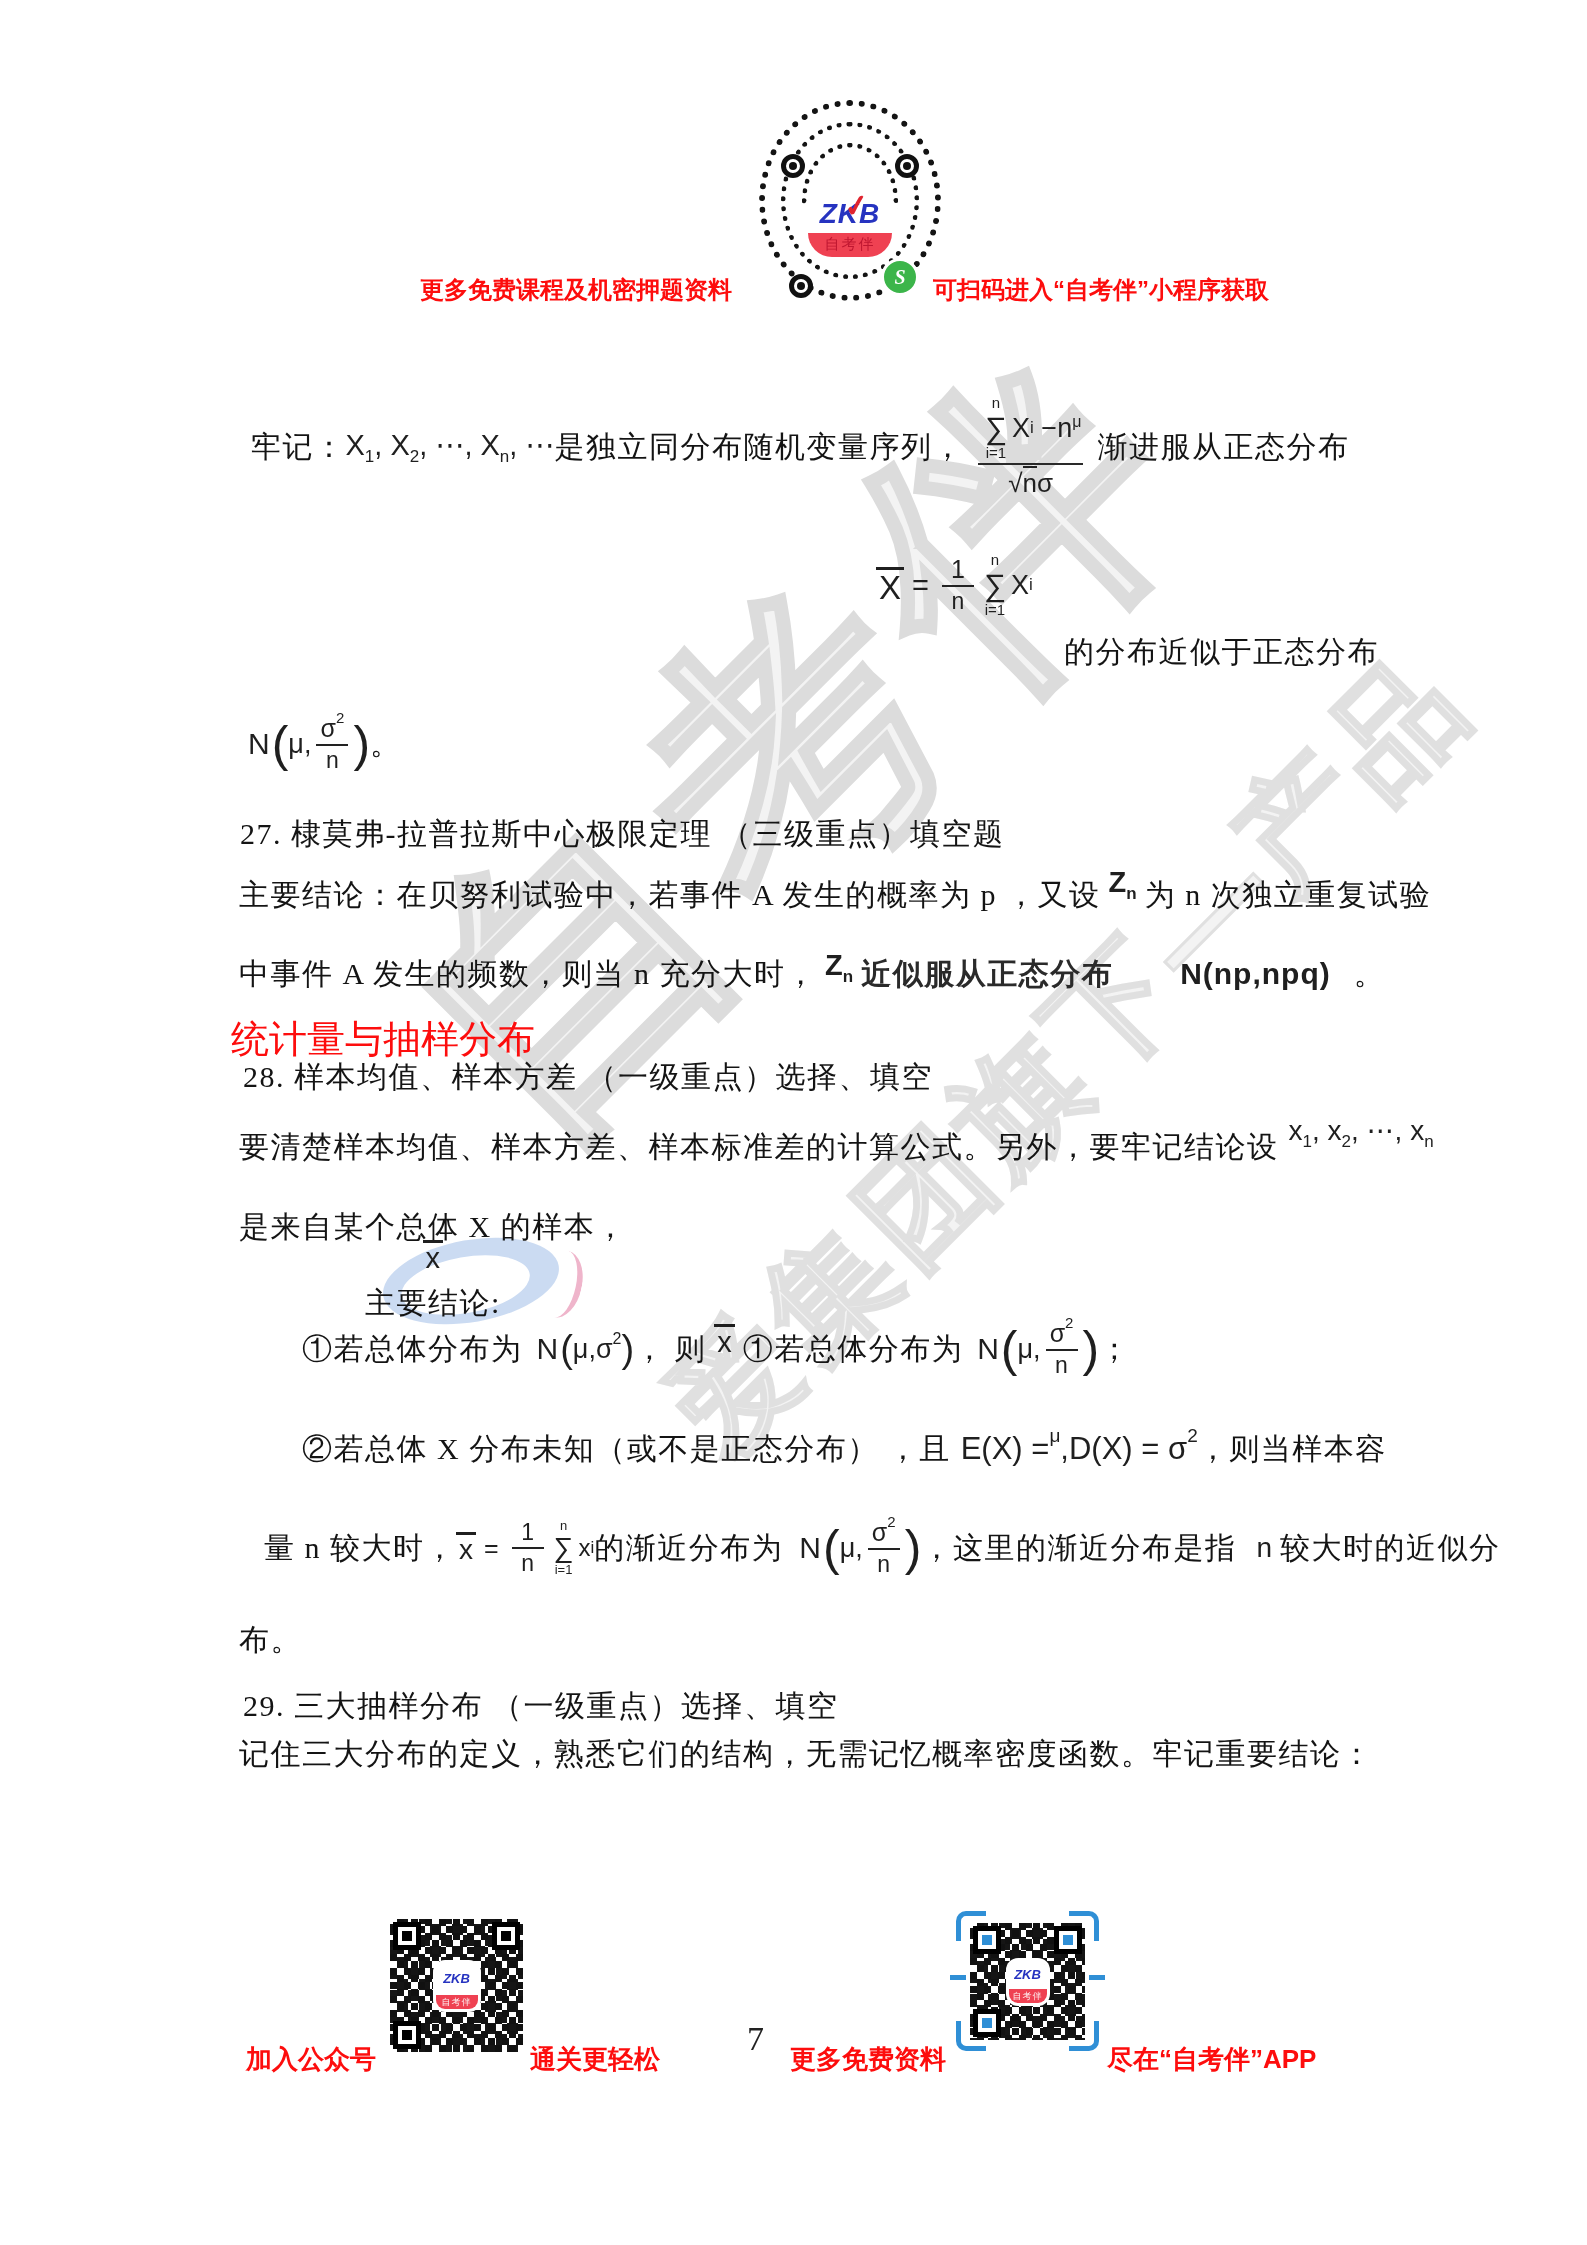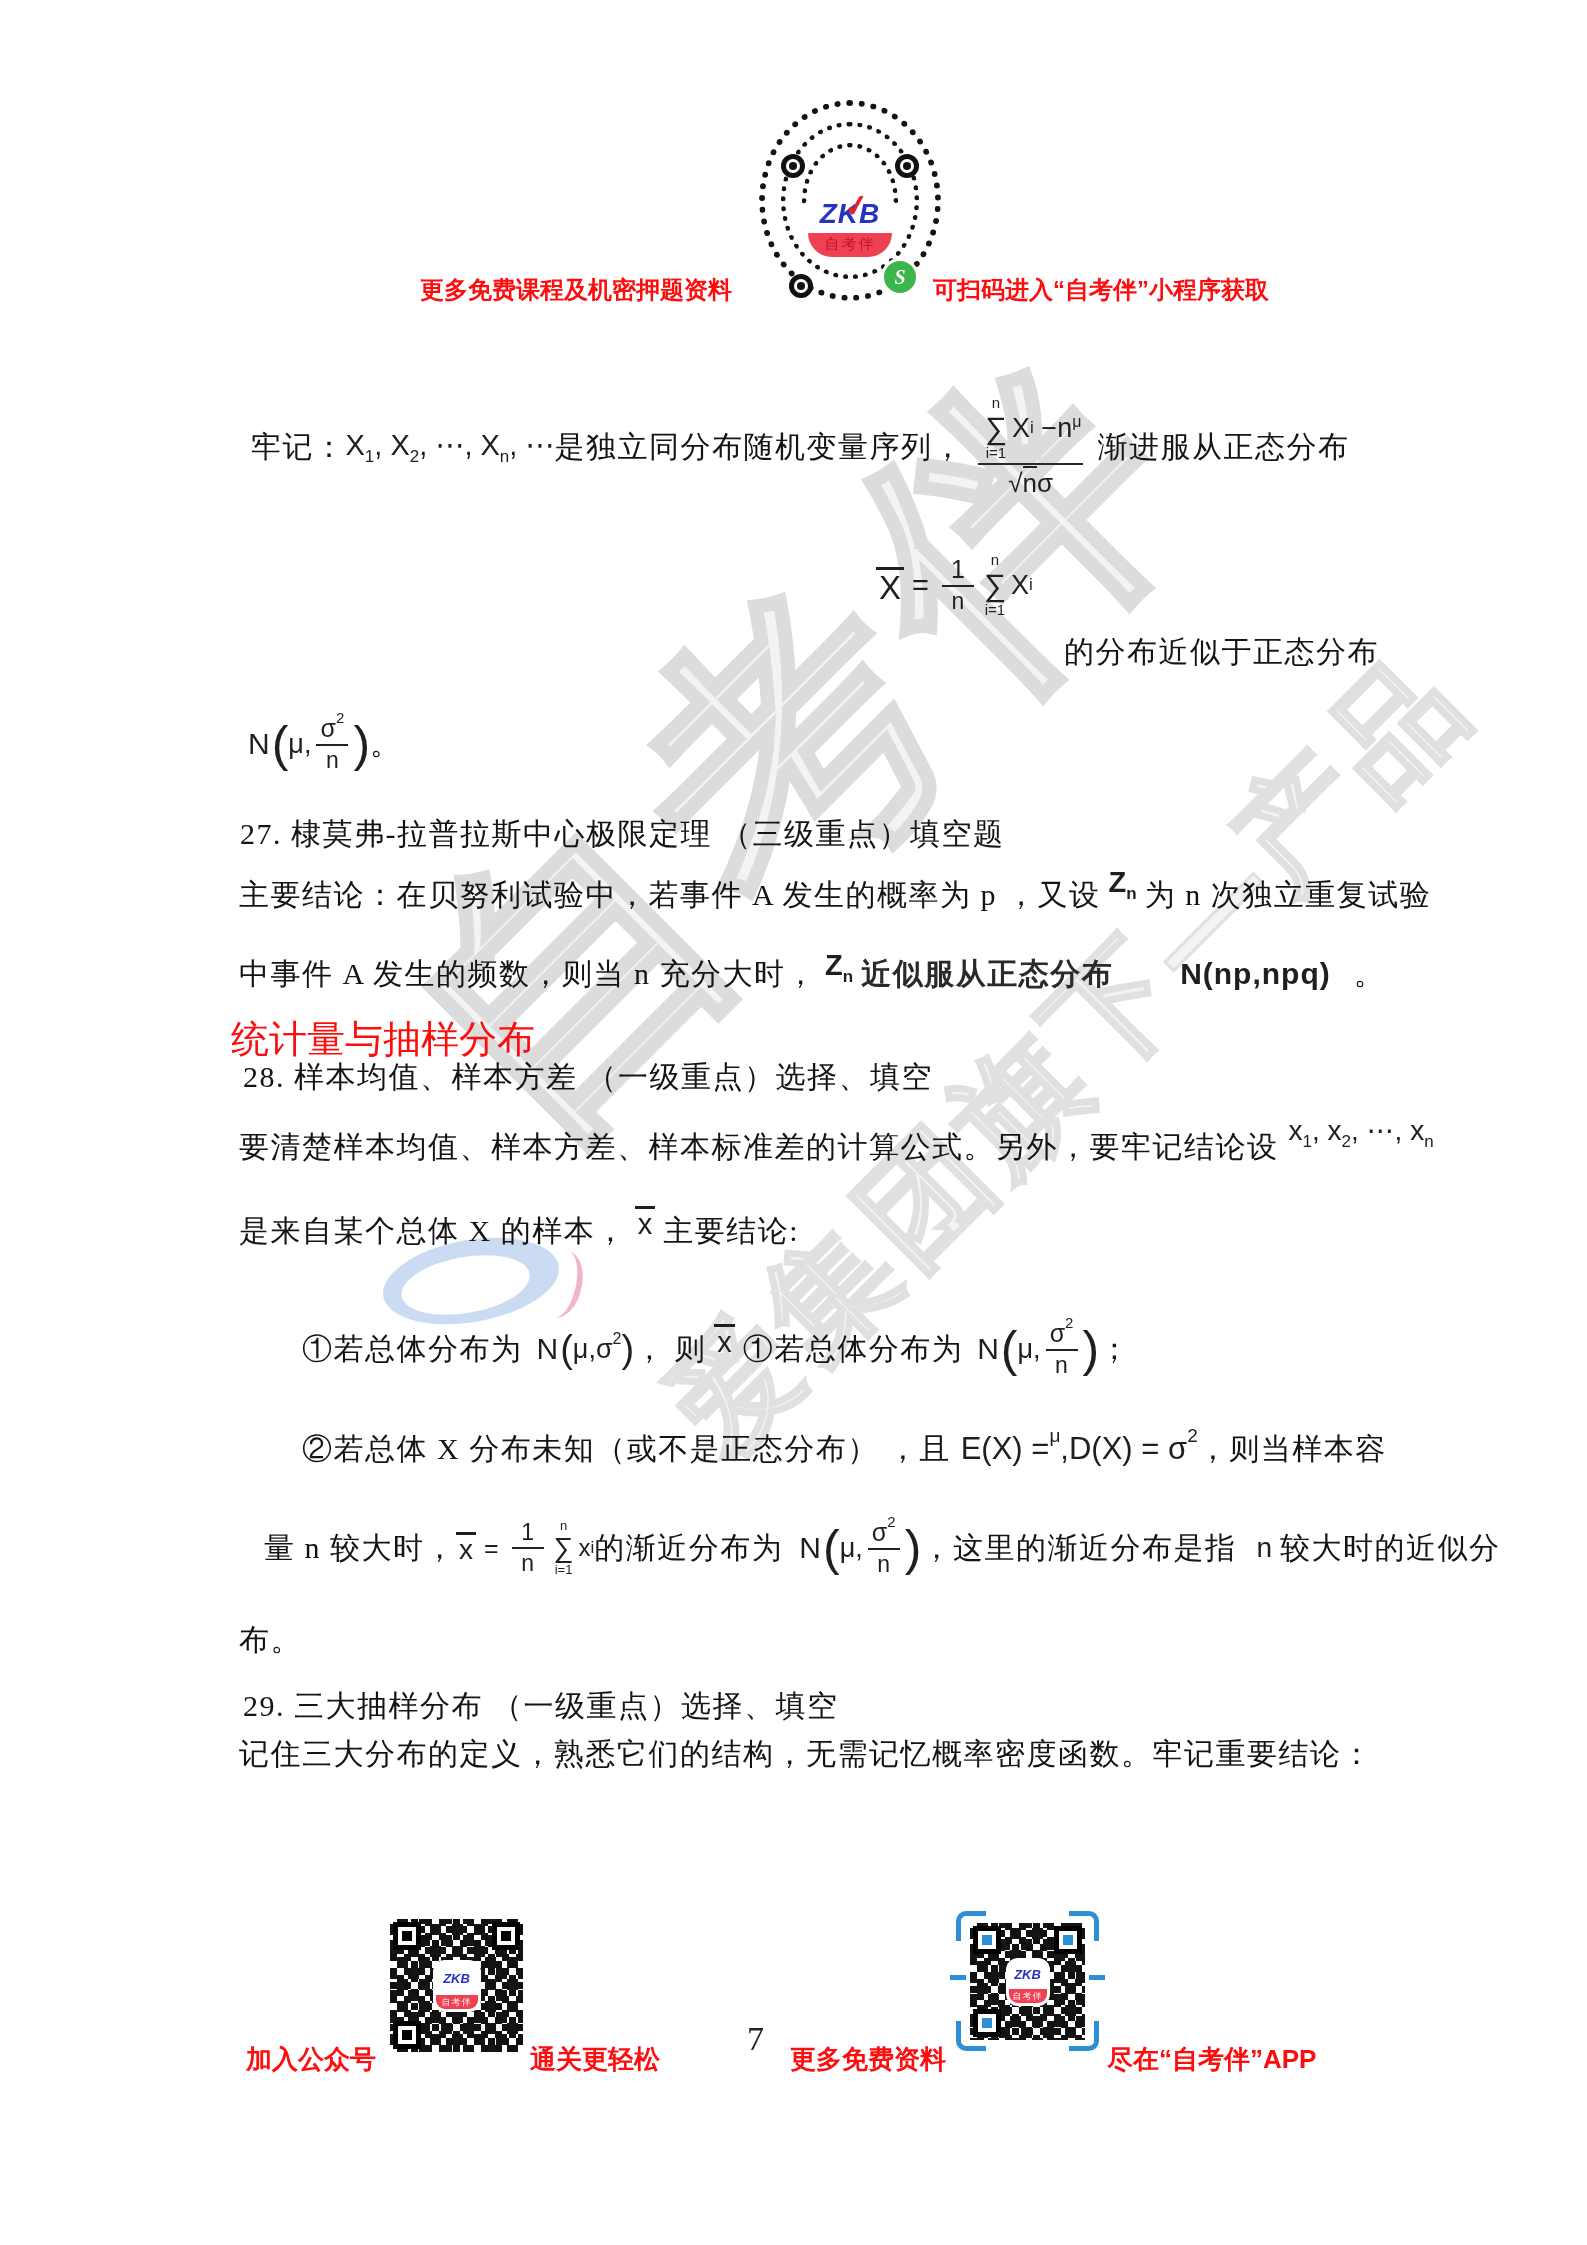--- a/index.html
+++ b/index.html
@@ -72,21 +72,21 @@
   .xbarpos{position:absolute;left:876px;top:552px;z-index:2;}
   .l2a{left:239px;top:632px;}
   .l2b{left:1064px;top:632px;}
   .n1{left:248px;top:700px;height:88px;}
   .l27{left:240px;top:814px;}
   .lmain{left:239px;top:872px;height:46px;}
   .lfreq{left:239px;top:948px;height:52px;}
   .secred{left:231px;top:1014px;font-size:38px;font-family:"Liberation Serif","DejaVu Serif",serif;font-weight:400;}
   .l28{left:243px;top:1057px;}
   .lknow{left:239px;top:1124px;height:46px;}
-  .lsample{left:239px;top:1207px;height:48px;}
+  .lsample{left:239px;top:1207px;height:48px;flex-direction:column;}
   .c1{left:302px;top:1300px;height:98px;}
   .c2{left:302px;top:1426px;height:46px;}
   .c3{left:264px;top:1492px;height:112px;}
   .lbu{left:239px;top:1620px;}
   .l29{left:243px;top:1686px;}
   .l30{left:239px;top:1734px;}
 
   
   .qrT{position:absolute;left:757px;top:98px;width:186px;height:205px;z-index:2;}
   .qrT .ring{position:absolute;border:6px dotted #141414;border-radius:50%;}

